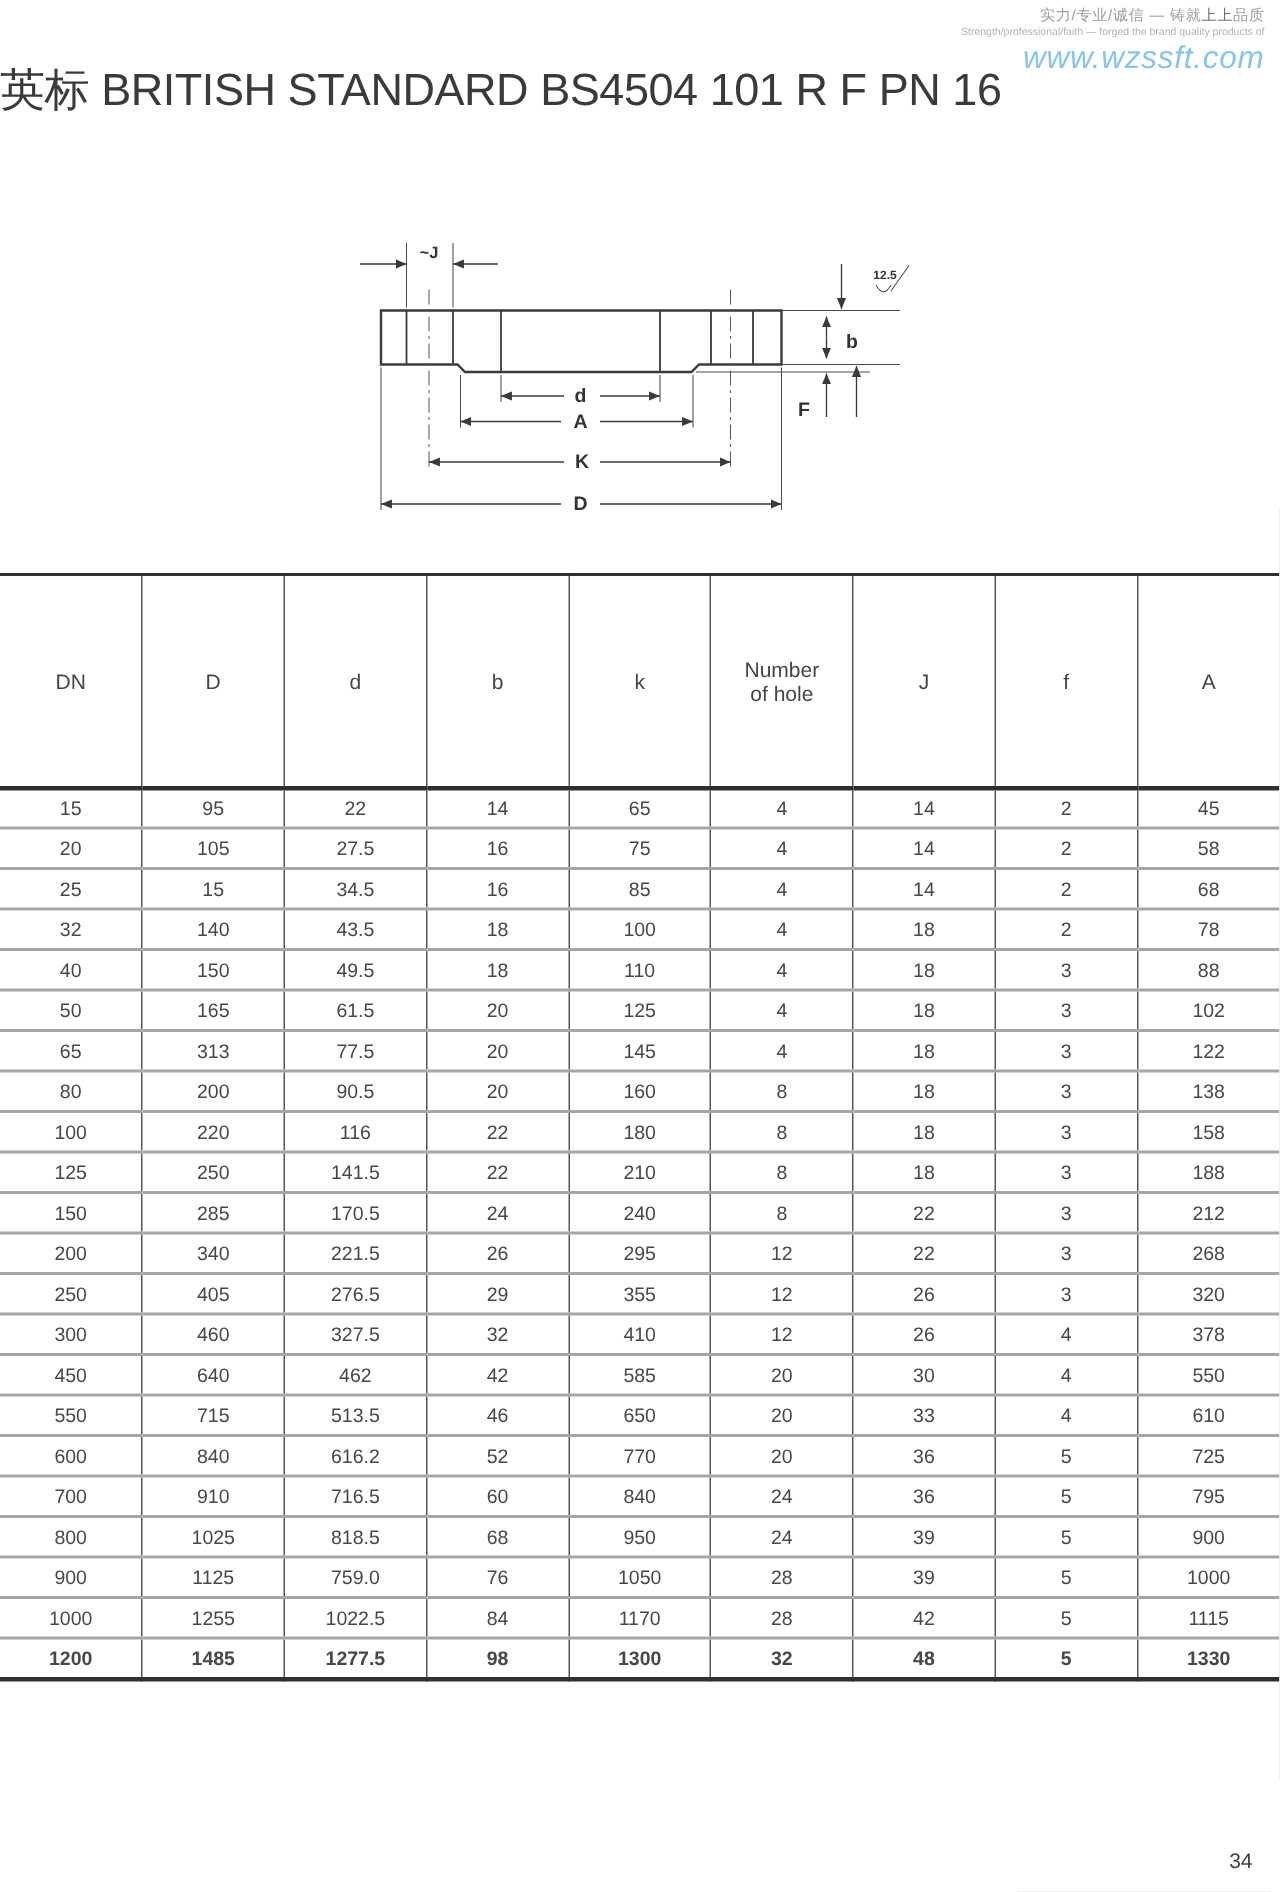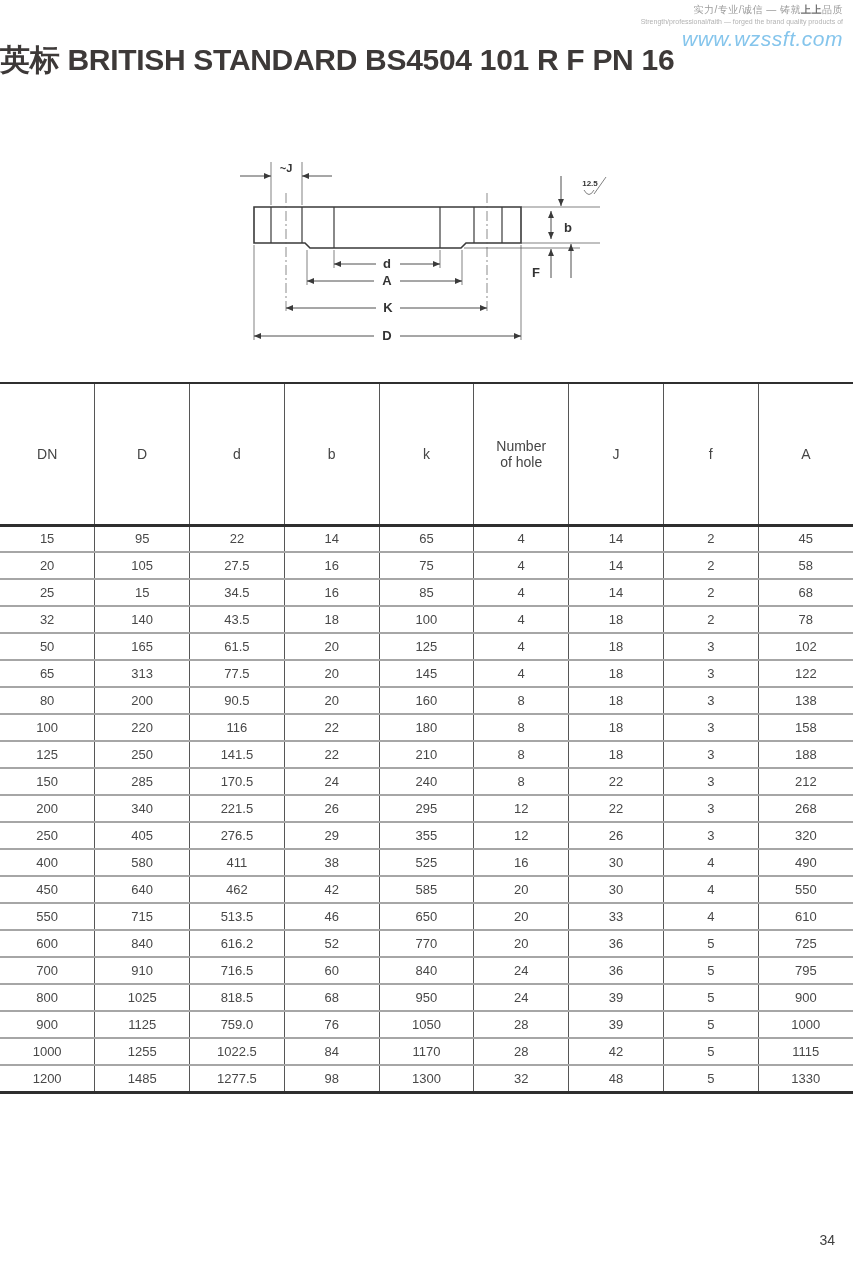--- a/index.html
+++ b/index.html
@@ -5,27 +5,27 @@
   * { margin:0; padding:0; box-sizing:border-box; }
   html,body { background:#e8e8e8; }
   #page {
     position:relative; width:853px; height:1261px; background:#ffffff;
     font-family:"Liberation Sans", sans-serif; color:#3f3f3f; overflow:hidden;
     margin:0 auto;
   }
   
   #brandblock { position:absolute; top:3px; right:10px; text-align:right; }
   .slogan-cn { font-size:10px; color:#9c9c9c; letter-spacing:0.5px; }
-  .slogan-cn b { color:#6e6e6e; font-weight:bold; }
+  .slogan-cn b { color:#6e6e6e; font-weight:normal; }
   .slogan-en { font-size:7px; color:#b3b3b3; margin-top:1px; }
   .website { font-size:21px; font-style:italic; color:#85c5ec; margin-top:2px; letter-spacing:0.5px; }
   
   #page-title {
     position:absolute; left:0px; top:40px; width:760px;
-    font-size:30px; font-weight:700; color:#3d3938; letter-spacing:-0.3px;
+    font-size:30px; font-weight:400; color:#3d3938; letter-spacing:-0.3px;
     white-space:nowrap;
   }
   
   #drawing { position:absolute; left:228px; top:148px; width:400px; height:220px; }
   #drawing .thick { stroke:#3a3a3a; stroke-width:1.6; fill:none; }
   #drawing .mid   { stroke:#3a3a3a; stroke-width:1.2; fill:none; }
   #drawing .thin  { stroke:#4a4a4a; stroke-width:0.7; fill:none; }
   #drawing .cline { stroke:#5a5a5a; stroke-width:0.7; fill:none; stroke-dasharray:10 3 2 3; }
   #drawing .dim   { stroke:#3a3a3a; stroke-width:0.9; fill:none; }
   #drawing text   { fill:#333; font-family:"Liberation Sans", sans-serif; font-weight:bold; font-size:13px; }
@@ -40,21 +40,21 @@
   #spec-table th {
     height:142px; font-weight:400; font-size:14px; color:#454545;
     border-bottom:3px solid #2f2f2f; border-right:1px solid #565656;
     text-align:center; vertical-align:middle; padding:0 16px;
   }
   #spec-table td {
     height:27px; font-size:13px; color:#484848; text-align:center; vertical-align:middle;
     border-bottom:2px solid #a6a6a6; border-right:1px solid #565656;
   }
   #spec-table th:last-child, #spec-table td:last-child { border-right:none; }
-  #spec-table tr:last-child td { border-bottom:none; }
+  #spec-table tr:last-child td { border-bottom:none;font-weight:bold; }
   
   #page-number { position:absolute; right:18px; top:1232px; font-size:14px; color:#3f3f3f; }
 </style>
 </head>
 <body>
 
 <div id="page">
 
   <div id="brandblock">
     <div class="slogan-cn"><span>实力/专业/诚信 — 铸就</span><b>上上</b><span>品质</span></div>
@@ -200,20 +200,31 @@
           <td>140</td>
           <td>43.5</td>
           <td>18</td>
           <td>100</td>
           <td>4</td>
           <td>18</td>
           <td>2</td>
           <td>78</td>
         </tr>
         <tr>
+          <td>40</td>
+          <td>150</td>
+          <td>49.5</td>
+          <td>18</td>
+          <td>110</td>
+          <td>4</td>
+          <td>18</td>
+          <td>3</td>
+          <td>88</td>
+        </tr>
+        <tr>
           <td>50</td>
           <td>165</td>
           <td>61.5</td>
           <td>20</td>
           <td>125</td>
           <td>4</td>
           <td>18</td>
           <td>3</td>
           <td>102</td>
         </tr>
@@ -288,29 +299,29 @@
           <td>405</td>
           <td>276.5</td>
           <td>29</td>
           <td>355</td>
           <td>12</td>
           <td>26</td>
           <td>3</td>
           <td>320</td>
         </tr>
         <tr>
-          <td>400</td>
-          <td>580</td>
-          <td>411</td>
-          <td>38</td>
-          <td>525</td>
-          <td>16</td>
-          <td>30</td>
-          <td>4</td>
-          <td>490</td>
+          <td>300</td>
+          <td>460</td>
+          <td>327.5</td>
+          <td>32</td>
+          <td>410</td>
+          <td>12</td>
+          <td>26</td>
+          <td>4</td>
+          <td>378</td>
         </tr>
         <tr>
           <td>450</td>
           <td>640</td>
           <td>462</td>
           <td>42</td>
           <td>585</td>
           <td>20</td>
           <td>30</td>
           <td>4</td>

